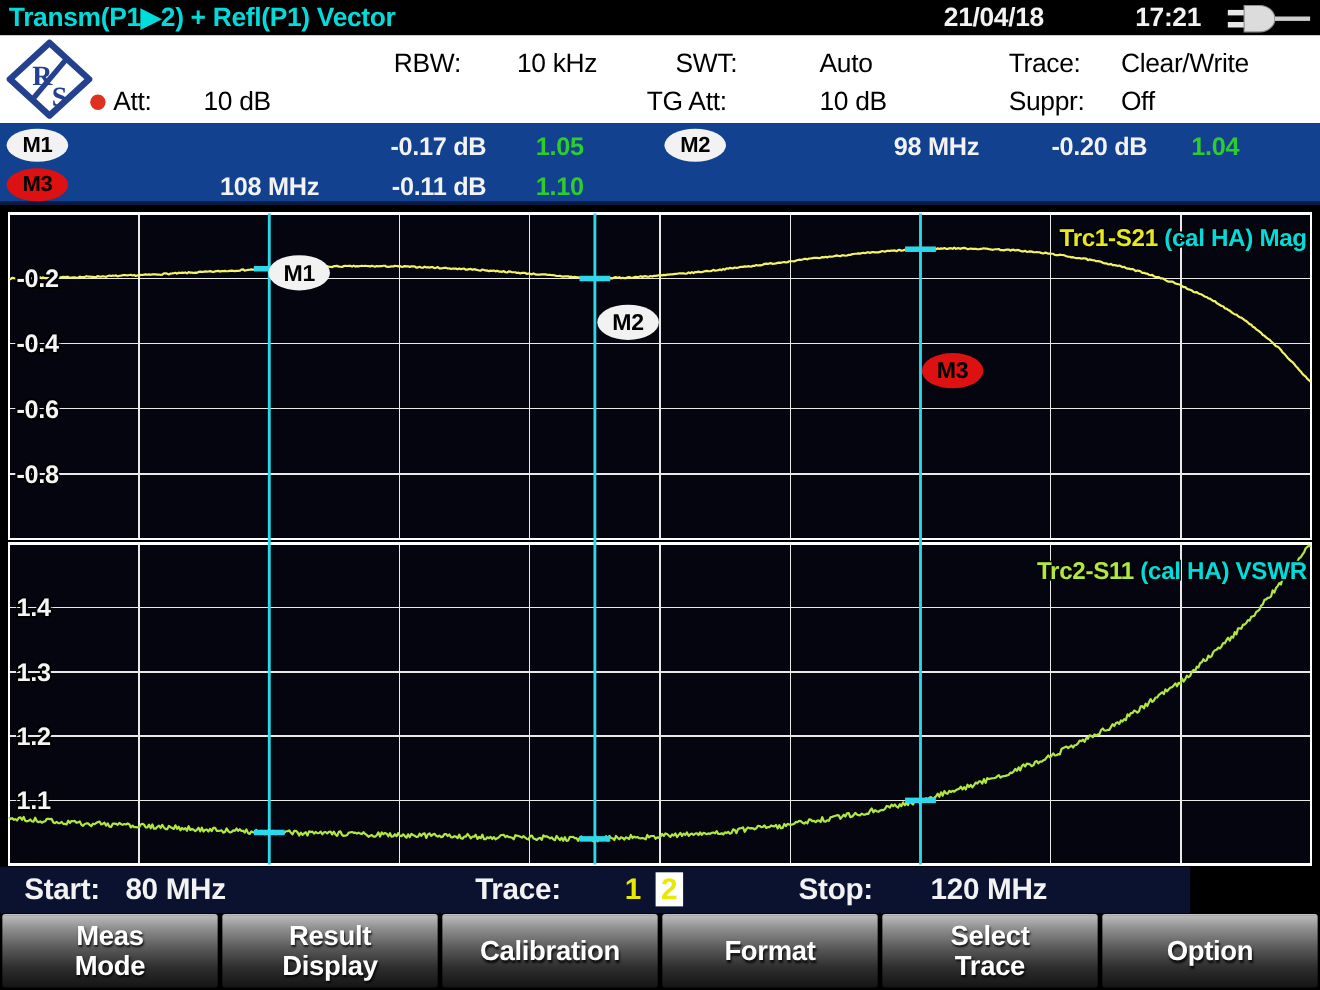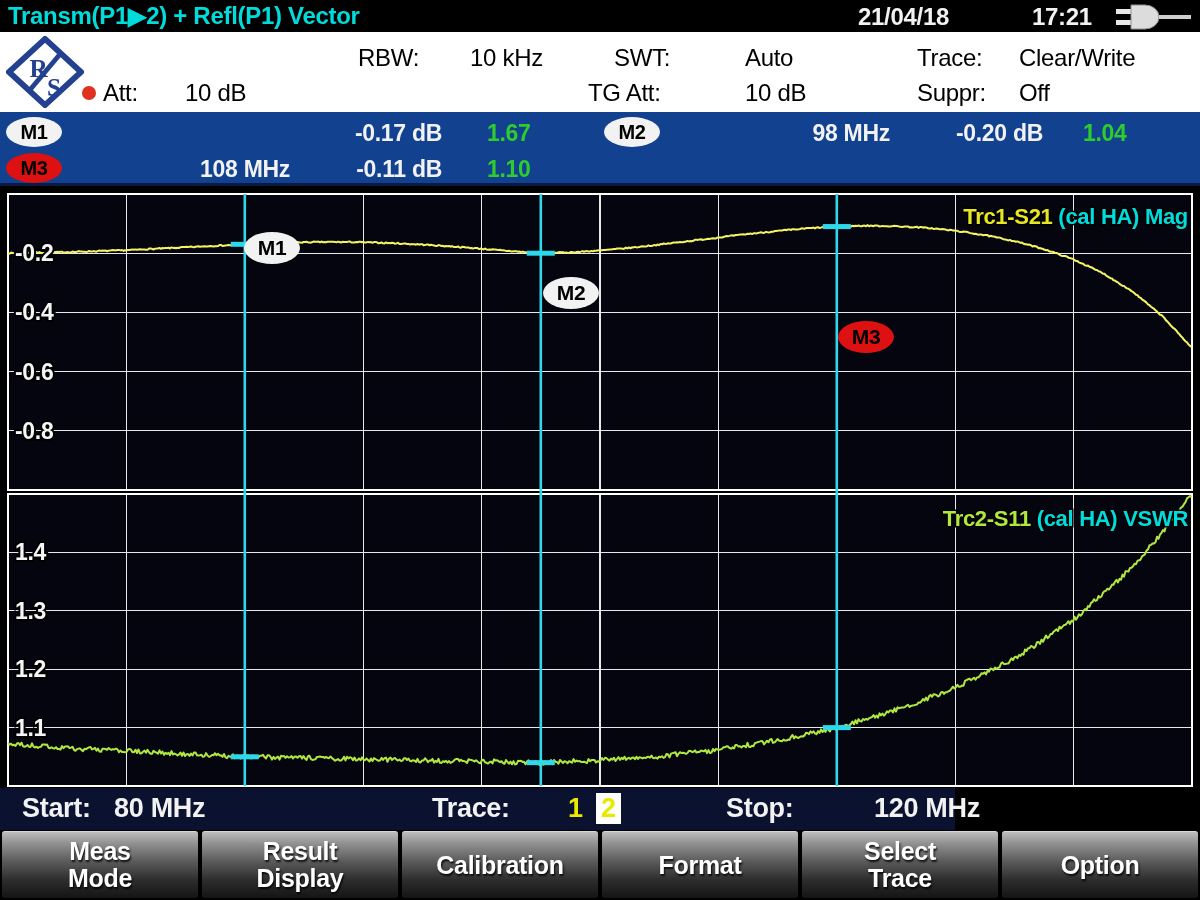--- a/index.html
+++ b/index.html
@@ -30,27 +30,27 @@
          font-size:20px;font-weight:bold;color:#000;background:#f2f2f2;}
   .moval.red{background:var(--marker_red);}
   .ov-m1{left:6px;top:5px;} .ov-m2{left:604px;top:5px;} .ov-m3{left:6px;top:41px;}
   .mr{text-align:right;display:inline-block;}
   .m1f{left:100px;top:8px;width:190px;} .m1d{left:300px;top:8px;width:142px;} .m1v{left:487px;top:8px;color:var(--green_value)!important;}
   .m2f{left:700px;top:8px;width:190px;} .m2d{left:900px;top:8px;width:143px;} .m2v{left:1083px;top:8px;color:var(--green_value)!important;}
   .m3f{left:100px;top:44px;width:190px;} .m3d{left:300px;top:44px;width:142px;} .m3v{left:487px;top:44px;color:var(--green_value)!important;}
   
   #charts{position:absolute;top:186px;left:0;}
   
-  .statusbar{position:absolute;top:788px;left:0;width:955px;height:42px;background:var(--status_bar_bg);}
+  .statusbar{position:absolute;top:788px;left:0;width:1082px;height:42px;background:var(--status_bar_bg);}
   .statusbar span{position:absolute;top:5px;font-size:27px;font-weight:bold;color:var(--white_text);white-space:nowrap;}
   .s-start-l{left:22px;} .s-start-v{left:114px;}
   .s-trace-l{left:432px;}
   .s-t1{left:568px;color:var(--yellow)!important;}
   .s-t2{left:596px;color:var(--yellow)!important;background:#fff;padding:0 5px;}
-  .s-stop-l{left:726px;} .s-stop-v{left:846px;margin-left:28px;}
+  .s-stop-l{left:726px;} .s-stop-v{left:846px;}
   
   .softkeys{position:absolute;top:831px;left:0;width:1200px;height:67px;display:flex;gap:4px;
             padding:0 2px;box-sizing:border-box;}
   .softkey{flex:1;display:flex;align-items:center;justify-content:center;text-align:center;
            white-space:pre-line;line-height:1.08;font-size:25px;font-weight:bold;color:#fff;
            text-shadow:1px 2px 2px rgba(0,0,0,0.85);border-radius:3px;border-top:1px solid #d8d8d8;
            background:linear-gradient(to bottom,#bdbdbd 0%,#8f8f8f 18%,#5a5a5a 45%,#2e2e2e 72%,#141414 100%);
            cursor:pointer;}
 </style>
 </head>
@@ -88,21 +88,21 @@
     <span class="h-trc-v">Clear/Write</span>
     <span class="h-tg-l">TG Att:</span>
     <span class="h-tg-v">10 dB</span>
     <span class="h-sup-l">Suppr:</span>
     <span class="h-sup-v">Off</span>
   </div>
 
   <div class="markerbar">
     <div class="moval ov-m1">M1</div>
     <span class="mr m1d">-0.17 dB</span>
-    <span class="m1v">1.67</span>
+    <span class="m1v">1.05</span>
     <div class="moval ov-m2">M2</div>
     <span class="mr m2f">98 MHz</span>
     <span class="mr m2d">-0.20 dB</span>
     <span class="m2v">1.04</span>
     <div class="moval red ov-m3">M3</div>
     <span class="mr m3f">108 MHz</span>
     <span class="mr m3d">-0.11 dB</span>
     <span class="m3v">1.10</span>
   </div>
 

